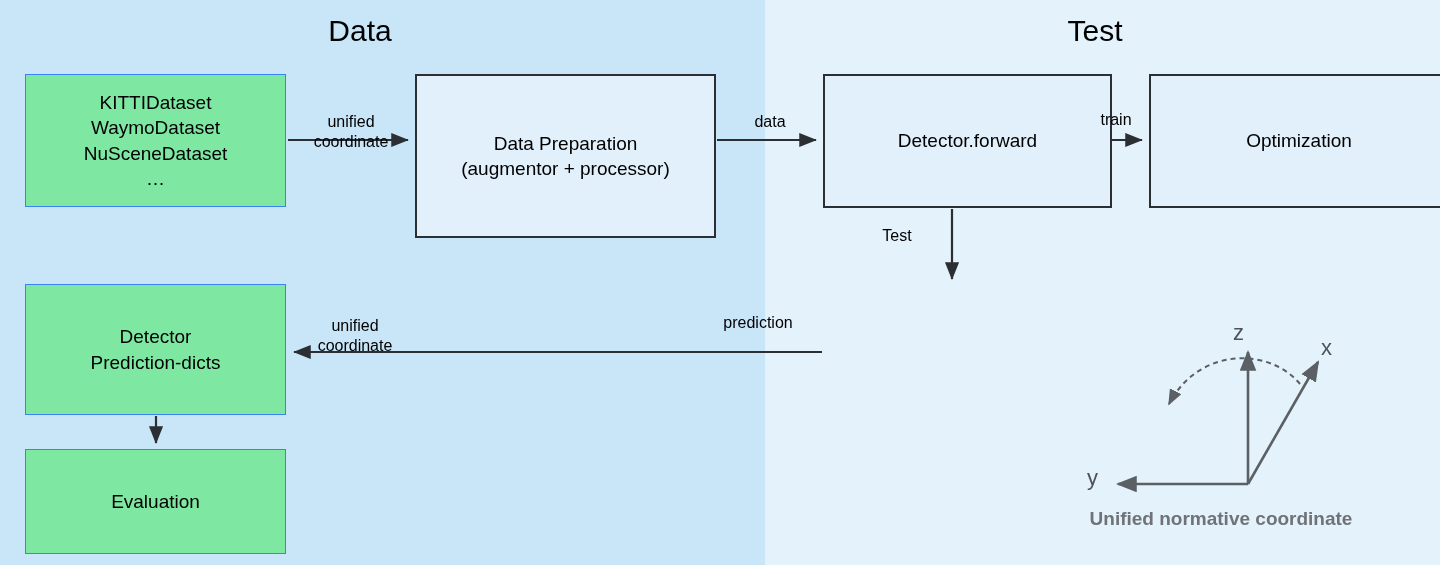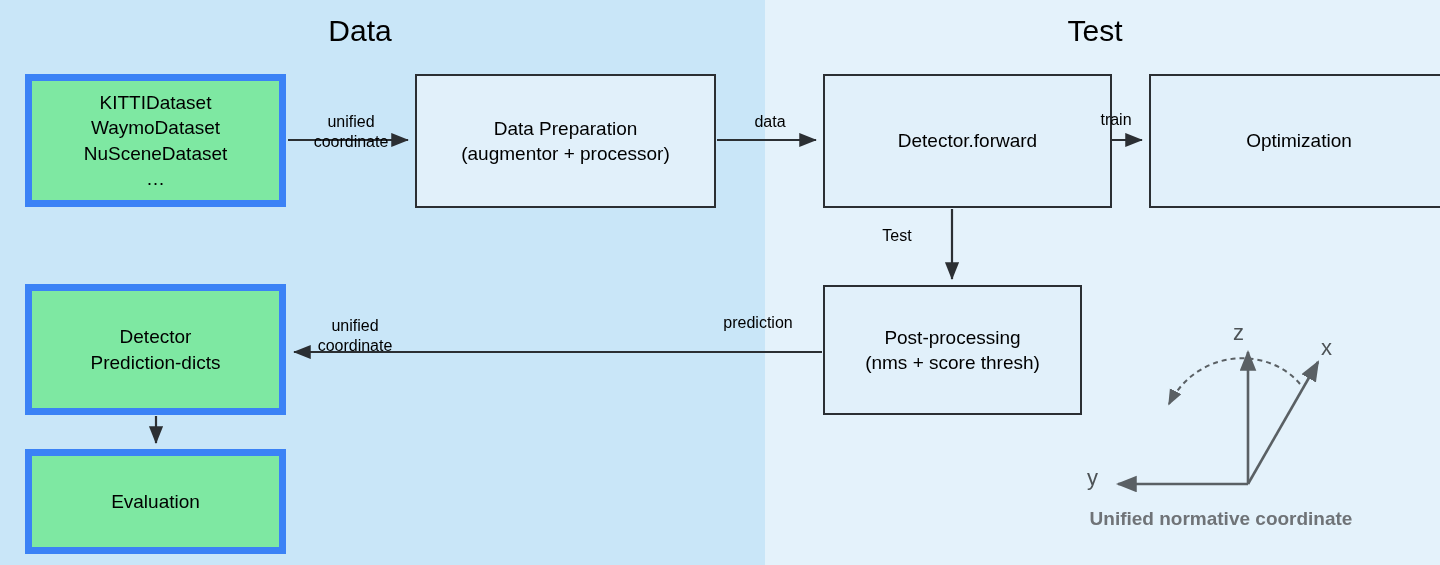--- a/index.html
+++ b/index.html
@@ -42,29 +42,29 @@
     align-items: center;
     justify-content: center;
     text-align: center;
     font-size: 19px;
     color: #000000;
     line-height: 1.32;
     white-space: pre-line;
   }
   .node.green {
     background: #7ee8a2;
-    border: 7px solid #3b82f6;
+    border: 1px solid #3b82f6;
   }
   .node.blue {
     background: #e1f0fa;
     border: 2px solid #2b2f33;
   }
 
   #node-datasets    { left: 25px;   top: 74px;  width: 261px; height: 133px; }
-  #node-dataprep    { left: 415px;  top: 74px;  width: 301px; height: 134px; }
+  #node-dataprep    { left: 415px;  top: 74px;  width: 301px; height: 164px; }
   #node-detector    { left: 823px;  top: 74px;  width: 289px; height: 134px; }
   #node-optim       { left: 1149px; top: 74px;  width: 300px; height: 134px; }
   #node-postproc    { left: 823px;  top: 285px; width: 259px; height: 130px; }
   #node-generate    { left: 25px;   top: 284px; width: 261px; height: 131px; }
   #node-evaluation  { left: 25px;   top: 449px; width: 261px; height: 105px; }
 
   .edge-label {
     position: absolute;
     font-size: 16px;
     color: #000000;
@@ -149,22 +149,20 @@
   </svg>
 
   <div class="node green" id="node-datasets">KITTIDataset
 WaymoDataset
 NuSceneDataset
 …</div>
   <div class="node blue" id="node-dataprep">Data Preparation
 (augmentor + processor)</div>
   <div class="node blue" id="node-detector">Detector.forward</div>
   <div class="node blue" id="node-optim">Optimization</div>
-  <div class="node blue" id="node-postproc">Post-processing
-(nms + score thresh)</div>
   <div class="node green" id="node-generate">Detector
 Prediction-dicts</div>
   <div class="node green" id="node-evaluation">Evaluation</div>
 
   <div class="edge-label" id="lbl-unified-1">unified
 coordinate</div>
   <div class="edge-label" id="lbl-data">data</div>
   <div class="edge-label" id="lbl-train">train</div>
   <div class="edge-label" id="lbl-test">Test</div>
   <div class="edge-label" id="lbl-prediction">prediction</div>

